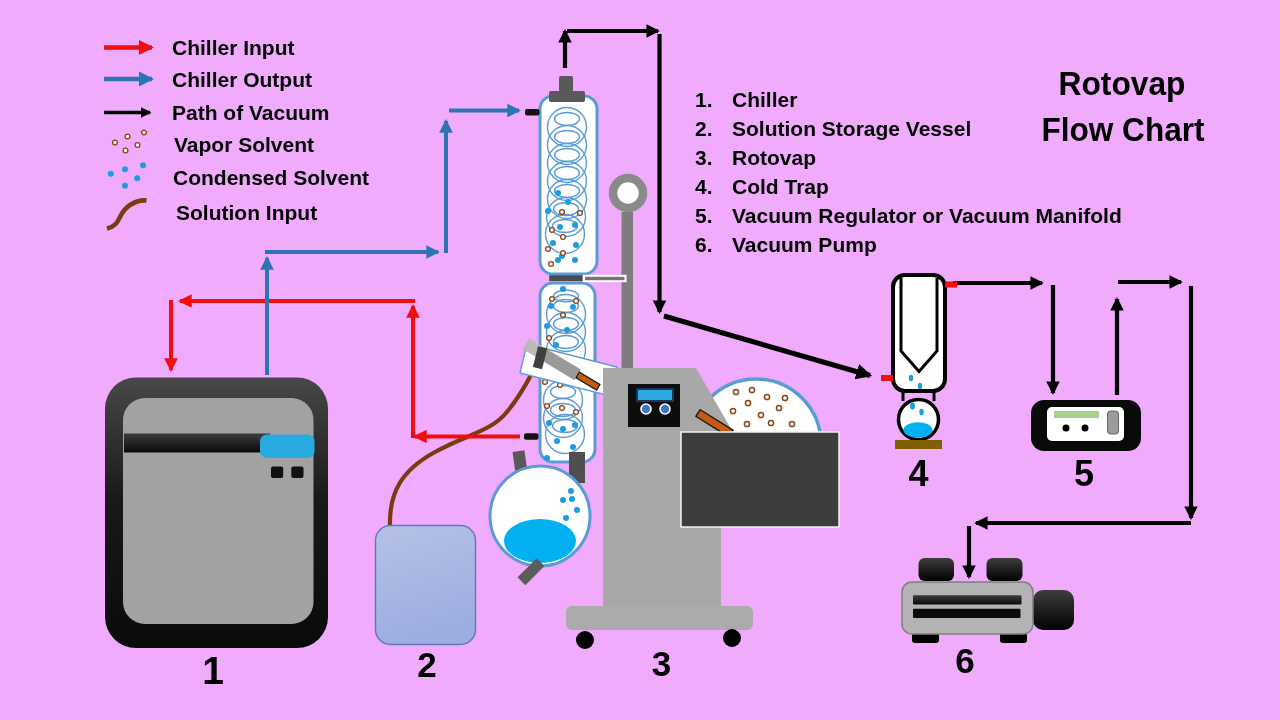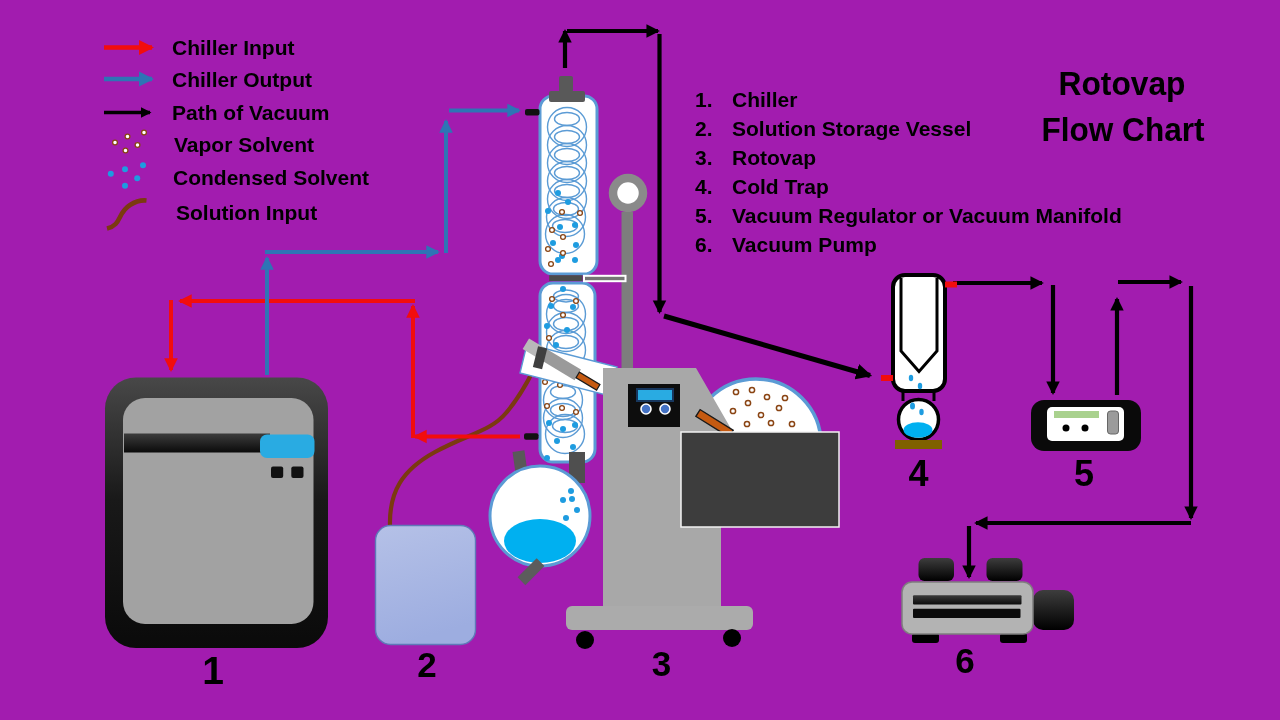--- a/index.html
+++ b/index.html
@@ -1,16 +1,16 @@
 <!DOCTYPE html>
 <html><head>
 <meta charset="utf-8">
 <style>
   html,body{margin:0;padding:0;background:#fff;}
-  #page{position:relative;width:1280px;height:720px;overflow:hidden;background:#a21caf;
+  #page{position:relative;width:1280px;height:720px;overflow:hidden;background:#f0abfc;
     font-family:"Liberation Sans",sans-serif;}
   svg{position:absolute;left:0;top:0;}
   text{font-family:"Liberation Sans",sans-serif;font-weight:bold;fill:#000;}
 </style>
 </head>
 <body>
 <div id="page">
 <svg width="1280" height="720" viewBox="0 0 1280 720">
 <defs>
   <marker id="aR" viewBox="0 0 10 10" refX="8.6" refY="5" markerWidth="3.4" markerHeight="3.8" orient="auto" markerUnits="strokeWidth">

